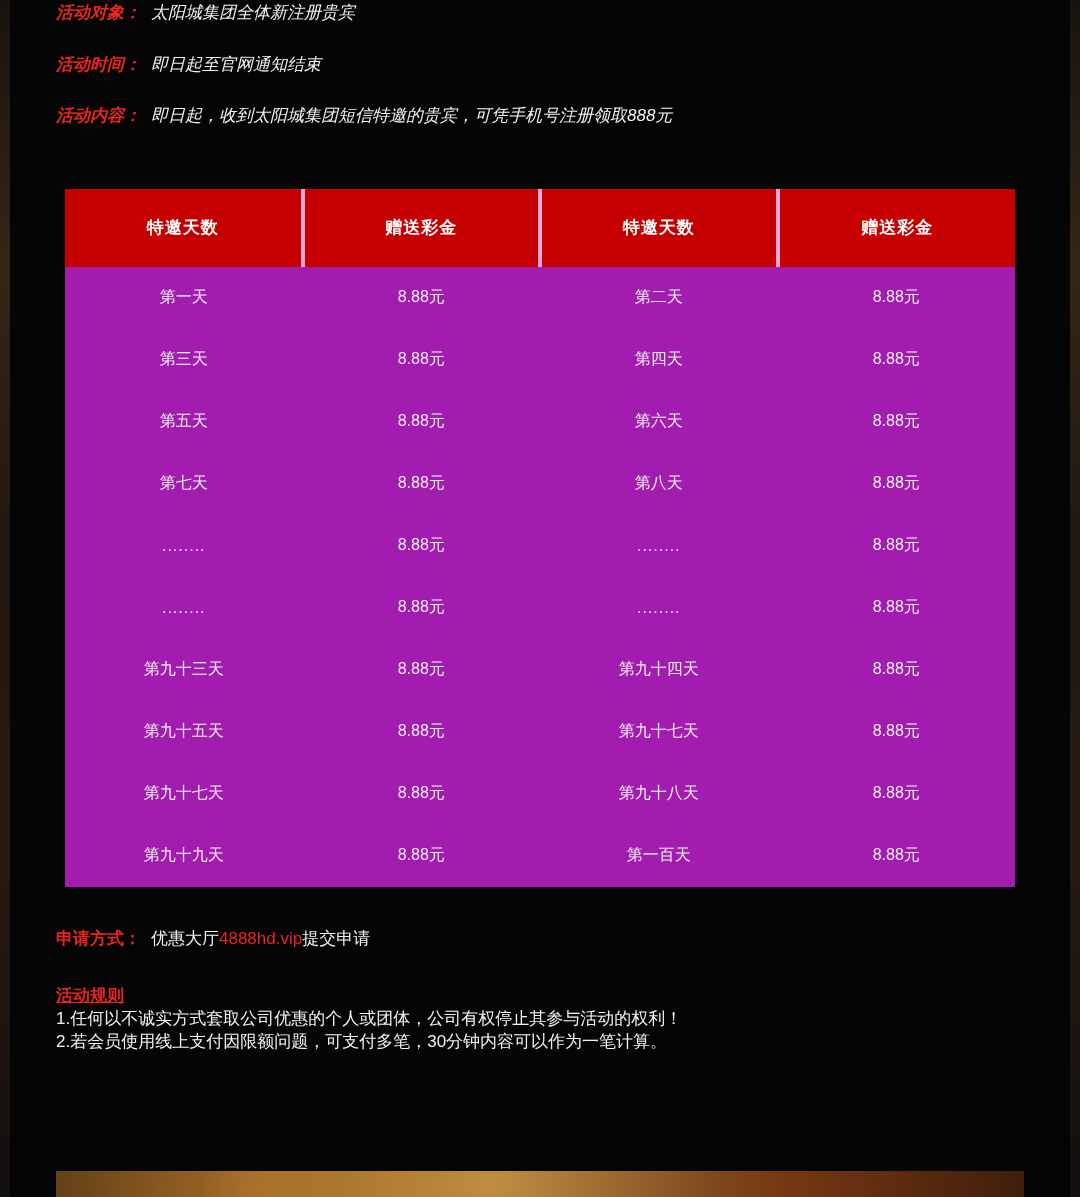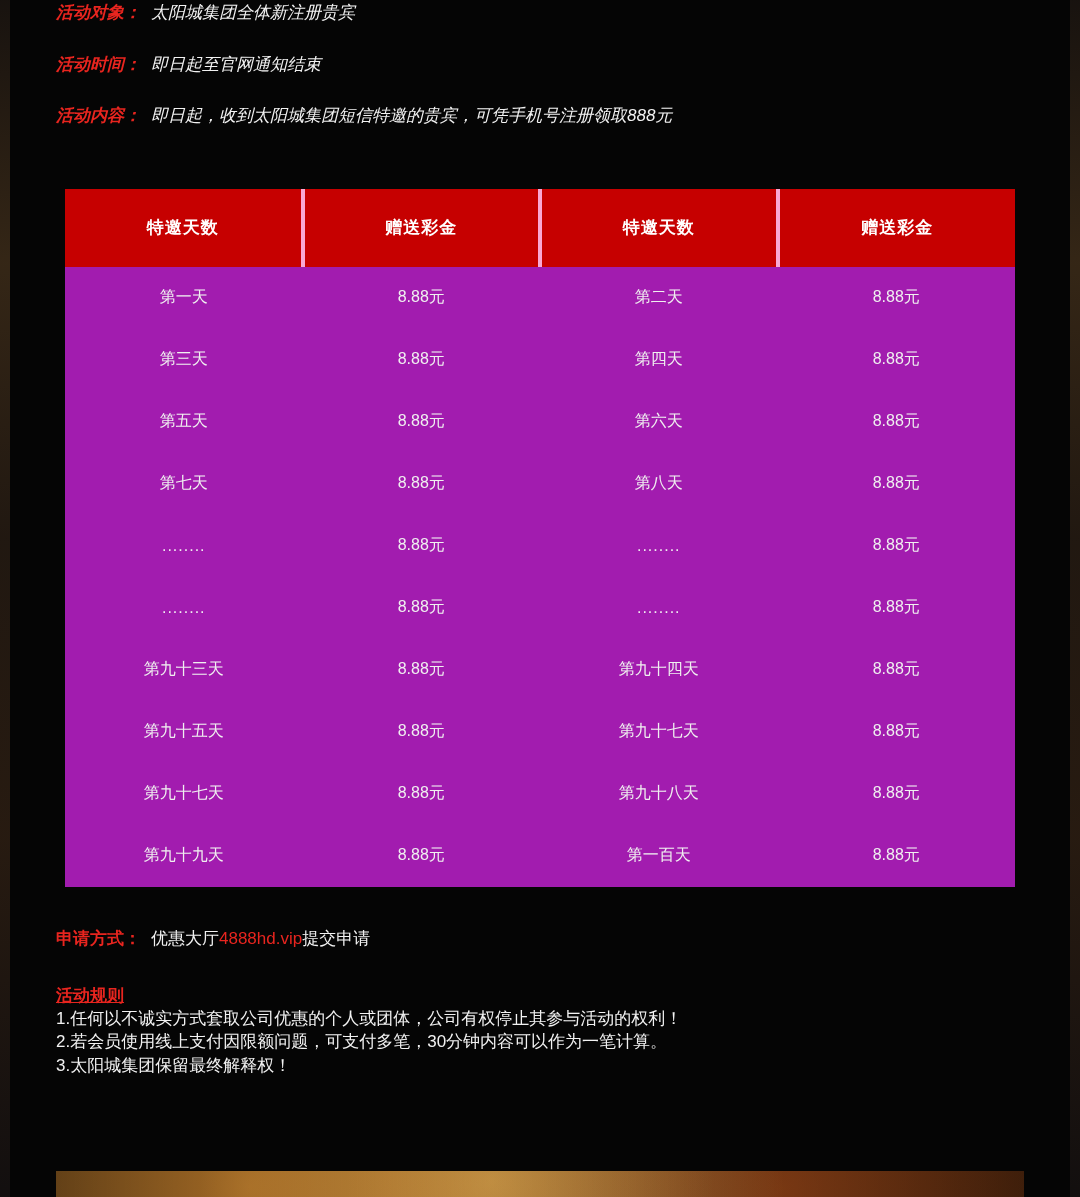--- a/index.html
+++ b/index.html
@@ -237,19 +237,18 @@
 
     <div class="apply-row">
       <span class="apply-label">申请方式：</span>
       <span class="apply-text"><span>优惠大厅</span><a class="apply-link" href="#">4888hd.vip</a><span>提交申请</span></span>
     </div>
 
     <div class="rules-title">活动规则</div>
 
     <div class="rule-item">1.任何以不诚实方式套取公司优惠的个人或团体，公司有权停止其参与活动的权利！</div>
     <div class="rule-item">2.若会员使用线上支付因限额问题，可支付多笔，30分钟内容可以作为一笔计算。</div>
-    <div class="rule-item">3.太阳城集团保留最终解释权！</div>
 
   </div>
 
   <div class="bottom-banner"></div>
 
 </div>
 
 </body></html>

